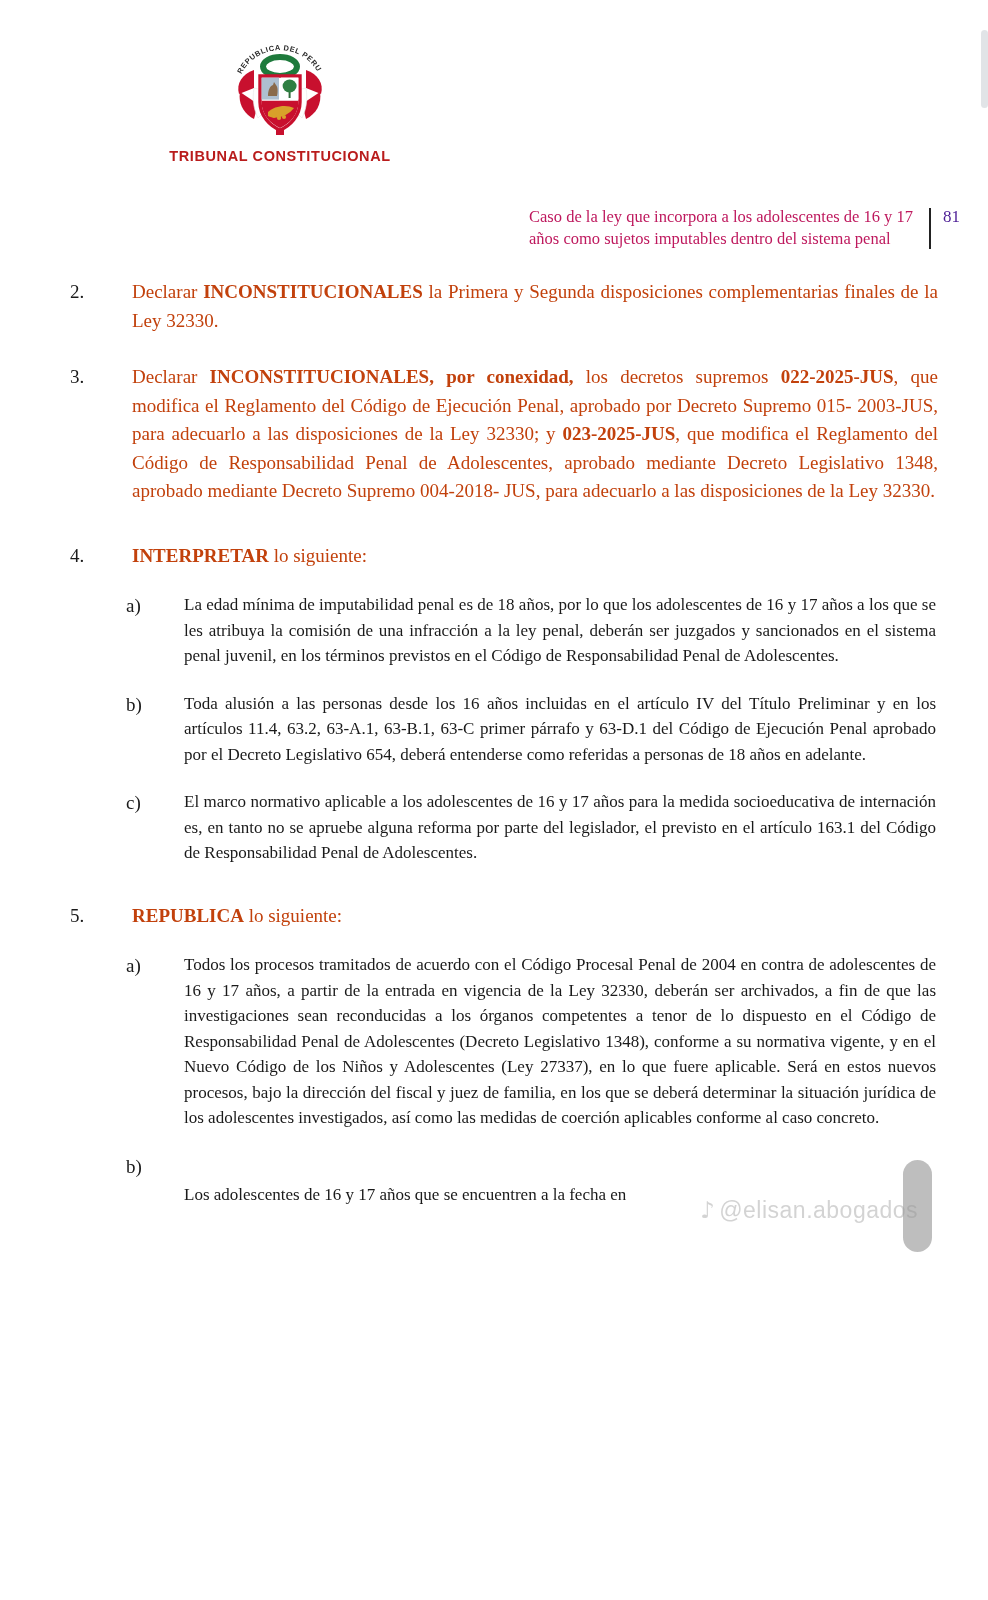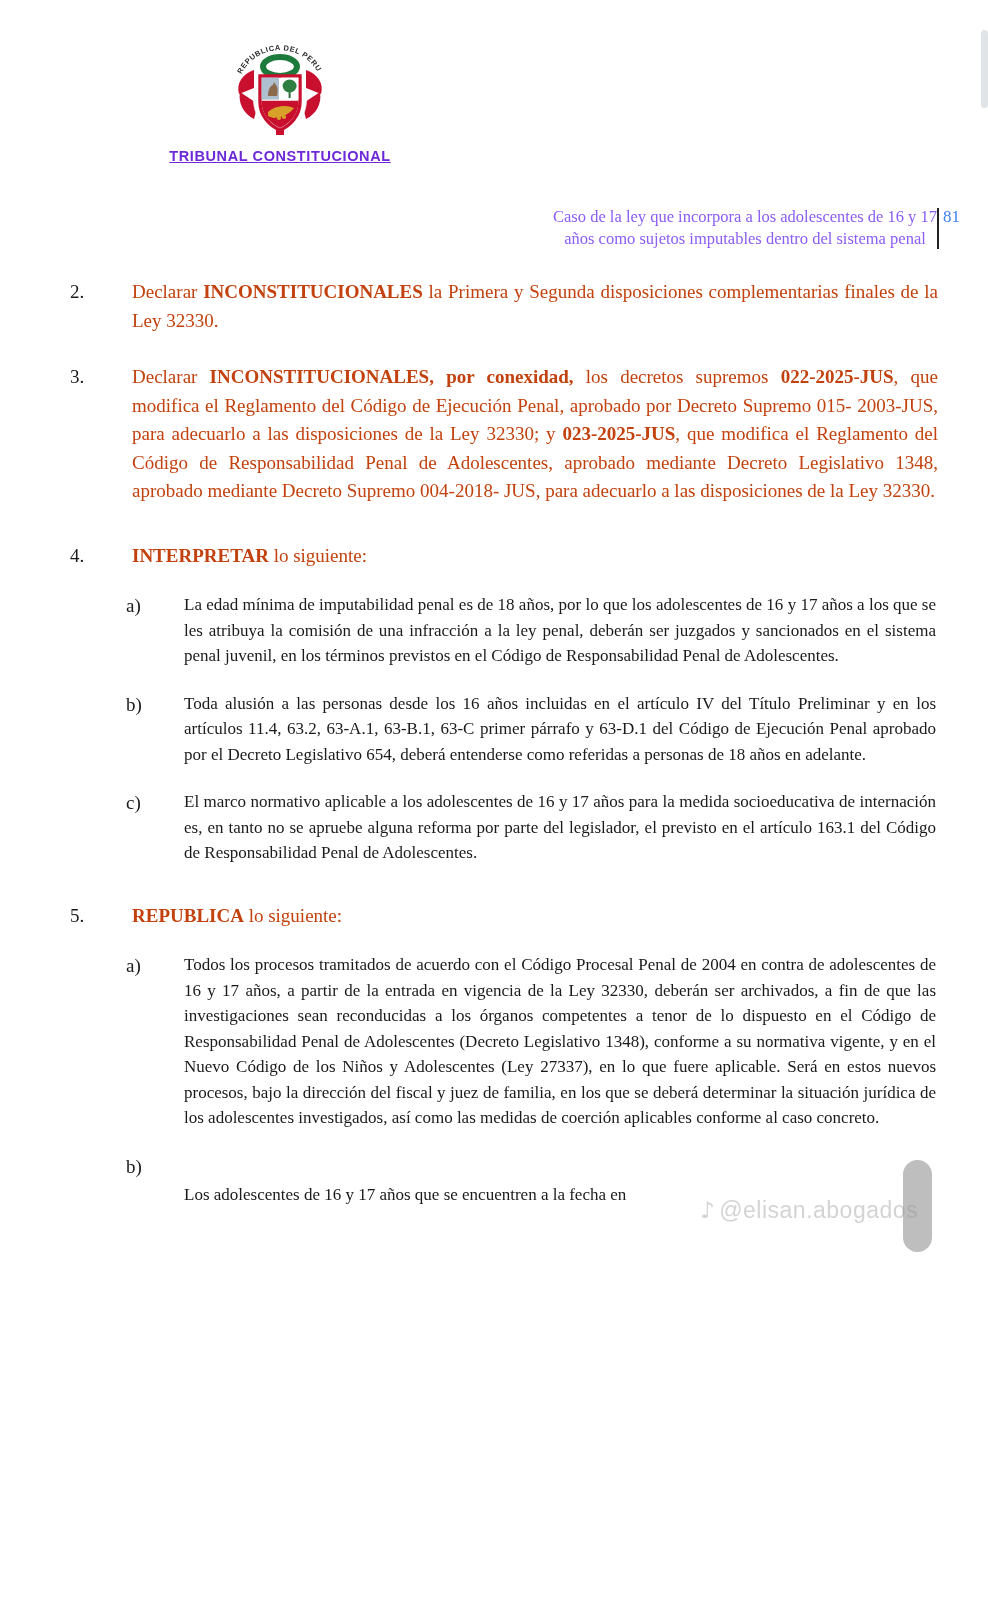--- a/index.html
+++ b/index.html
@@ -41,53 +41,52 @@
     position: relative;
   }
   .coat-wrap svg { display: block; width: 112px; height: 108px; }
 
   .org-name {
     margin-top: 6px;
     font-family: "Liberation Sans", "DejaVu Sans", sans-serif;
     font-weight: bold;
     font-size: 14.5px;
     letter-spacing: 0.6px;
-    color: #6d28d9;
+    color: #b91c1c;
     text-align: center;
-    text-decoration: underline;
   }
 
   
   .running-head {
     position: absolute;
     left: 430px;
     top: 206px;
     width: 530px;
     display: flex;
     align-items: stretch;
     justify-content: flex-end;
   }
   .rh-title {
     flex: 0 1 auto;
-    text-align: center;
+    text-align: left;
     font-size: 16.5px;
     line-height: 1.35;
-    color: #8b5cf6;
-    padding-right: 0;
+    color: #be185d;
+    padding-right: 16px;
     max-width: 476px;
   }
   .rh-rule {
     width: 2px;
     background: #222;
     margin: 2px 0 2px 0;
   }
   .rh-page {
     font-size: 17px;
-    padding-left: 4px;
-    color: #3b82f6;
+    padding-left: 12px;
+    color: #4c1d95;
     align-self: flex-start;
     line-height: 1.35;
   }
 
   
   .body-col {
     position: absolute;
     left: 70px;
     top: 278px;
     width: 868px;

